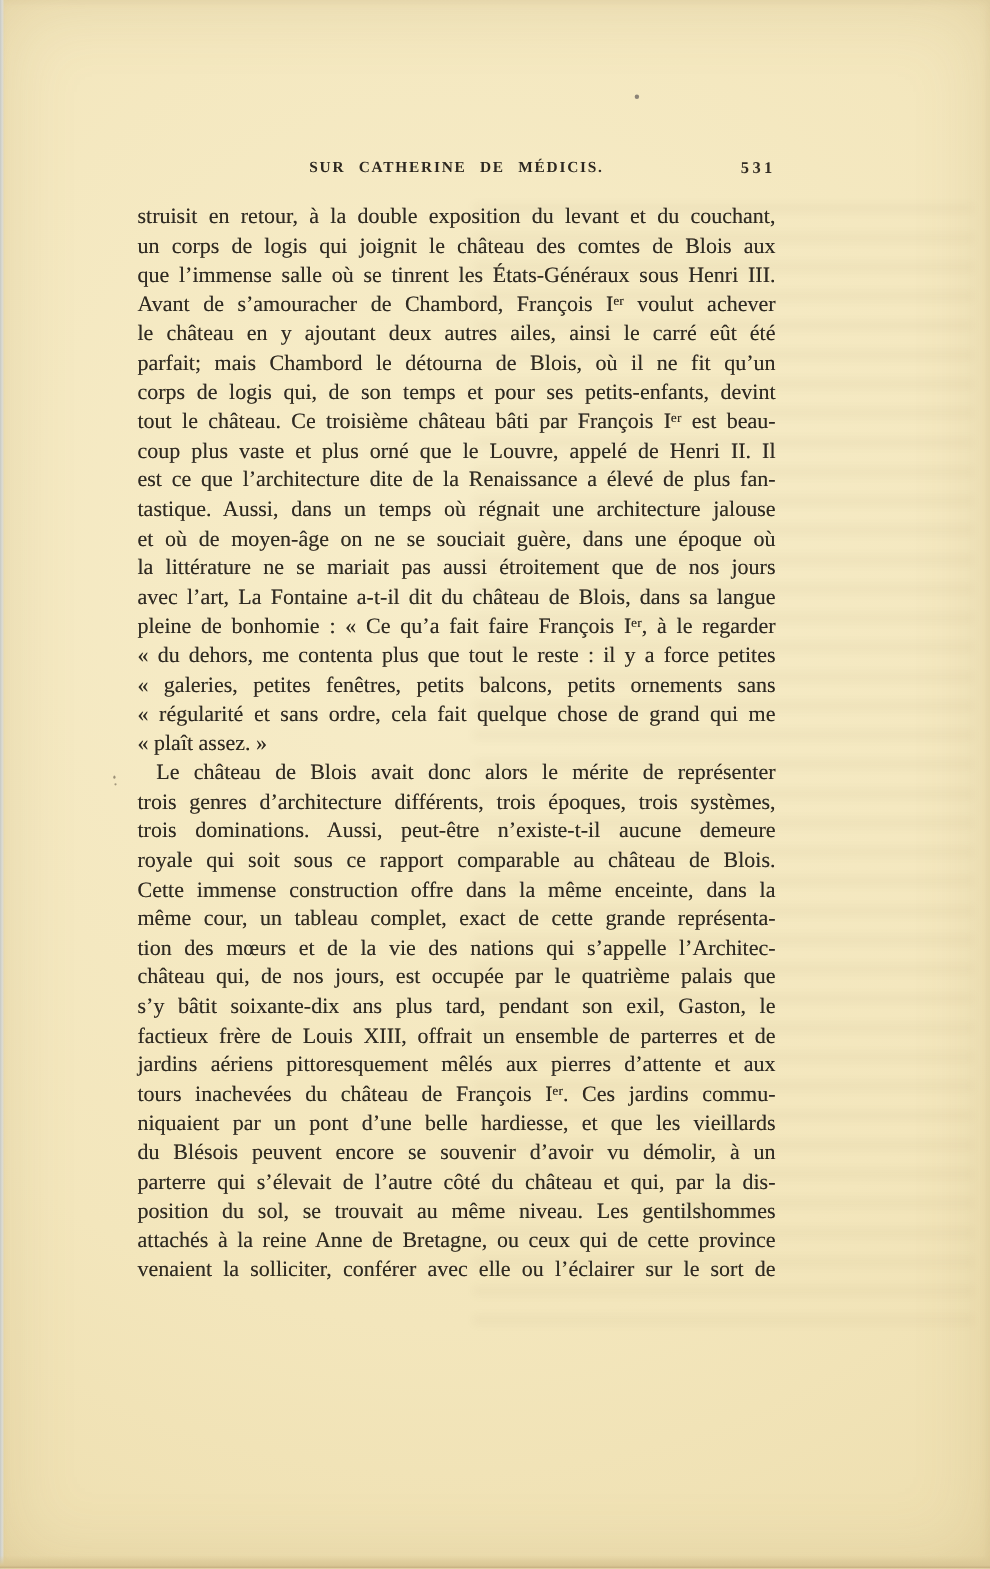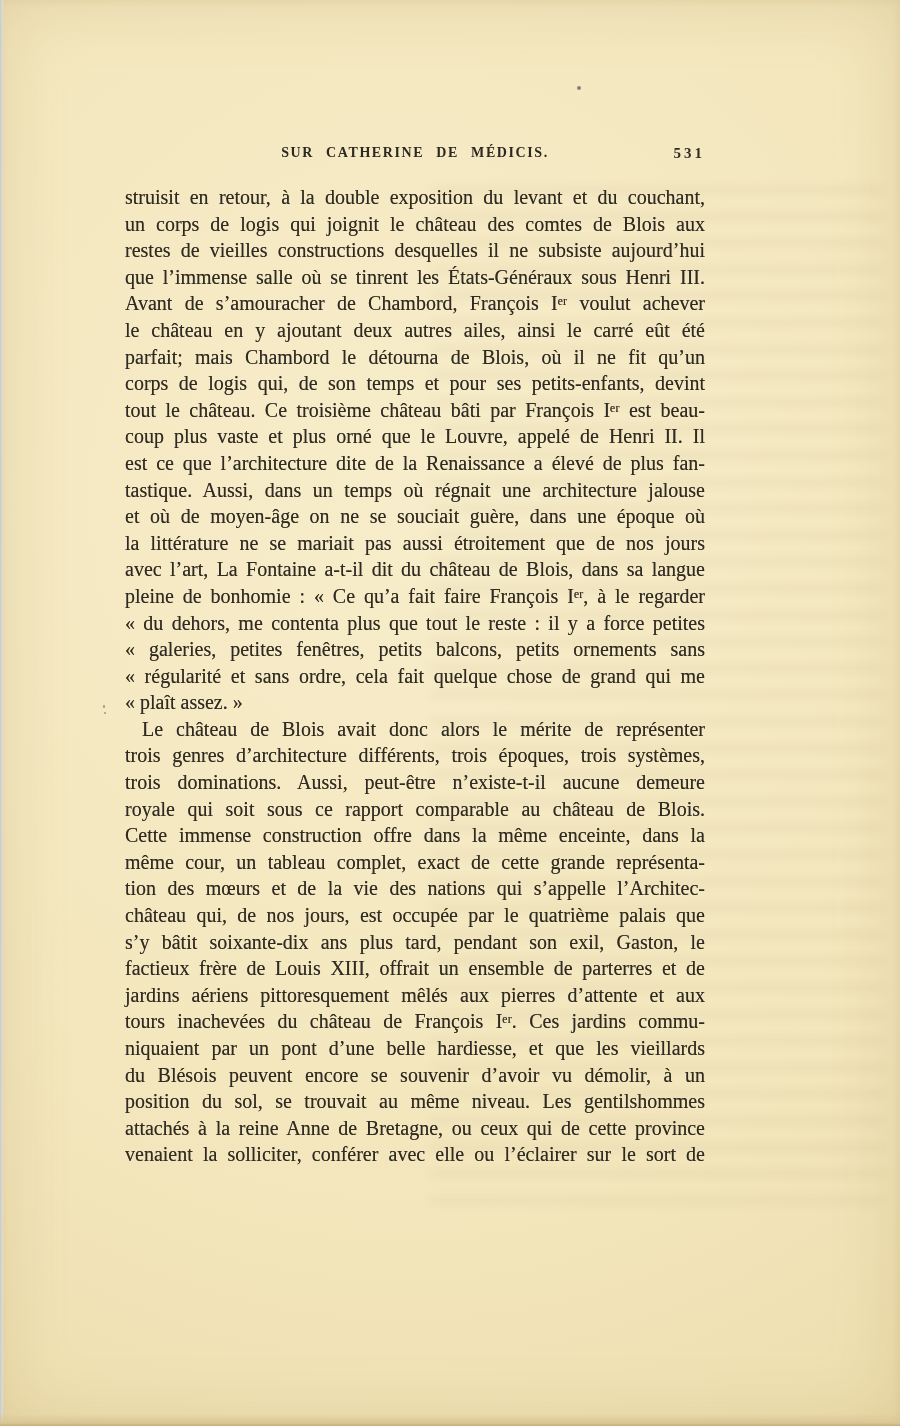--- a/index.html
+++ b/index.html
@@ -90,21 +90,20 @@
   <div class="bleed"></div>
 
   <div class="running-head">
     <span class="title">SUR CATHERINE DE MÉDICIS.</span>
     <span class="folio">531</span>
   </div>
 
   <div class="page-text">
       <div class="line">struisit en retour, à la double exposition du levant et du couchant,</div>
       <div class="line">un corps de logis qui joignit le château des comtes de Blois aux</div>
-      <div class="line">restes de vieilles constructions desquelles il ne subsiste aujourd’hui</div>
       <div class="line">que l’immense salle où se tinrent les États-Généraux sous Henri III.</div>
       <div class="line">Avant de s’amouracher de Chambord, François Iᵉʳ voulut achever</div>
       <div class="line">le château en y ajoutant deux autres ailes, ainsi le carré eût été</div>
       <div class="line">parfait; mais Chambord le détourna de Blois, où il ne fit qu’un</div>
       <div class="line">corps de logis qui, de son temps et pour ses petits-enfants, devint</div>
       <div class="line">tout le château. Ce troisième château bâti par François Iᵉʳ est beau-</div>
       <div class="line">coup plus vaste et plus orné que le Louvre, appelé de Henri II. Il</div>
       <div class="line">est ce que l’architecture dite de la Renaissance a élevé de plus fan-</div>
       <div class="line">tastique. Aussi, dans un temps où régnait une architecture jalouse</div>
       <div class="line">et où de moyen-âge on ne se souciait guère, dans une époque où</div>
@@ -122,20 +121,21 @@
       <div class="line">Cette immense construction offre dans la même enceinte, dans la</div>
       <div class="line">même cour, un tableau complet, exact de cette grande représenta-</div>
       <div class="line">tion des mœurs et de la vie des nations qui s’appelle l’Architec-</div>
       <div class="line">château qui, de nos jours, est occupée par le quatrième palais que</div>
       <div class="line">s’y bâtit soixante-dix ans plus tard, pendant son exil, Gaston, le</div>
       <div class="line">factieux frère de Louis XIII, offrait un ensemble de parterres et de</div>
       <div class="line">jardins aériens pittoresquement mêlés aux pierres d’attente et aux</div>
       <div class="line">tours inachevées du château de François Iᵉʳ. Ces jardins commu-</div>
       <div class="line">niquaient par un pont d’une belle hardiesse, et que les vieillards</div>
       <div class="line">du Blésois peuvent encore se souvenir d’avoir vu démolir, à un</div>
+      <div class="line">parterre qui s’élevait de l’autre côté du château et qui, par la dis-</div>
       <div class="line">position du sol, se trouvait au même niveau. Les gentilshommes</div>
       <div class="line">attachés à la reine Anne de Bretagne, ou ceux qui de cette province</div>
       <div class="line">venaient la solliciter, conférer avec elle ou l’éclairer sur le sort de</div>
     </div>
 
   <div class="speck speck-1"></div>
   <div class="speck speck-2"></div>
   <div class="speck speck-3"></div>
 
   <div class="edge-left"></div>

